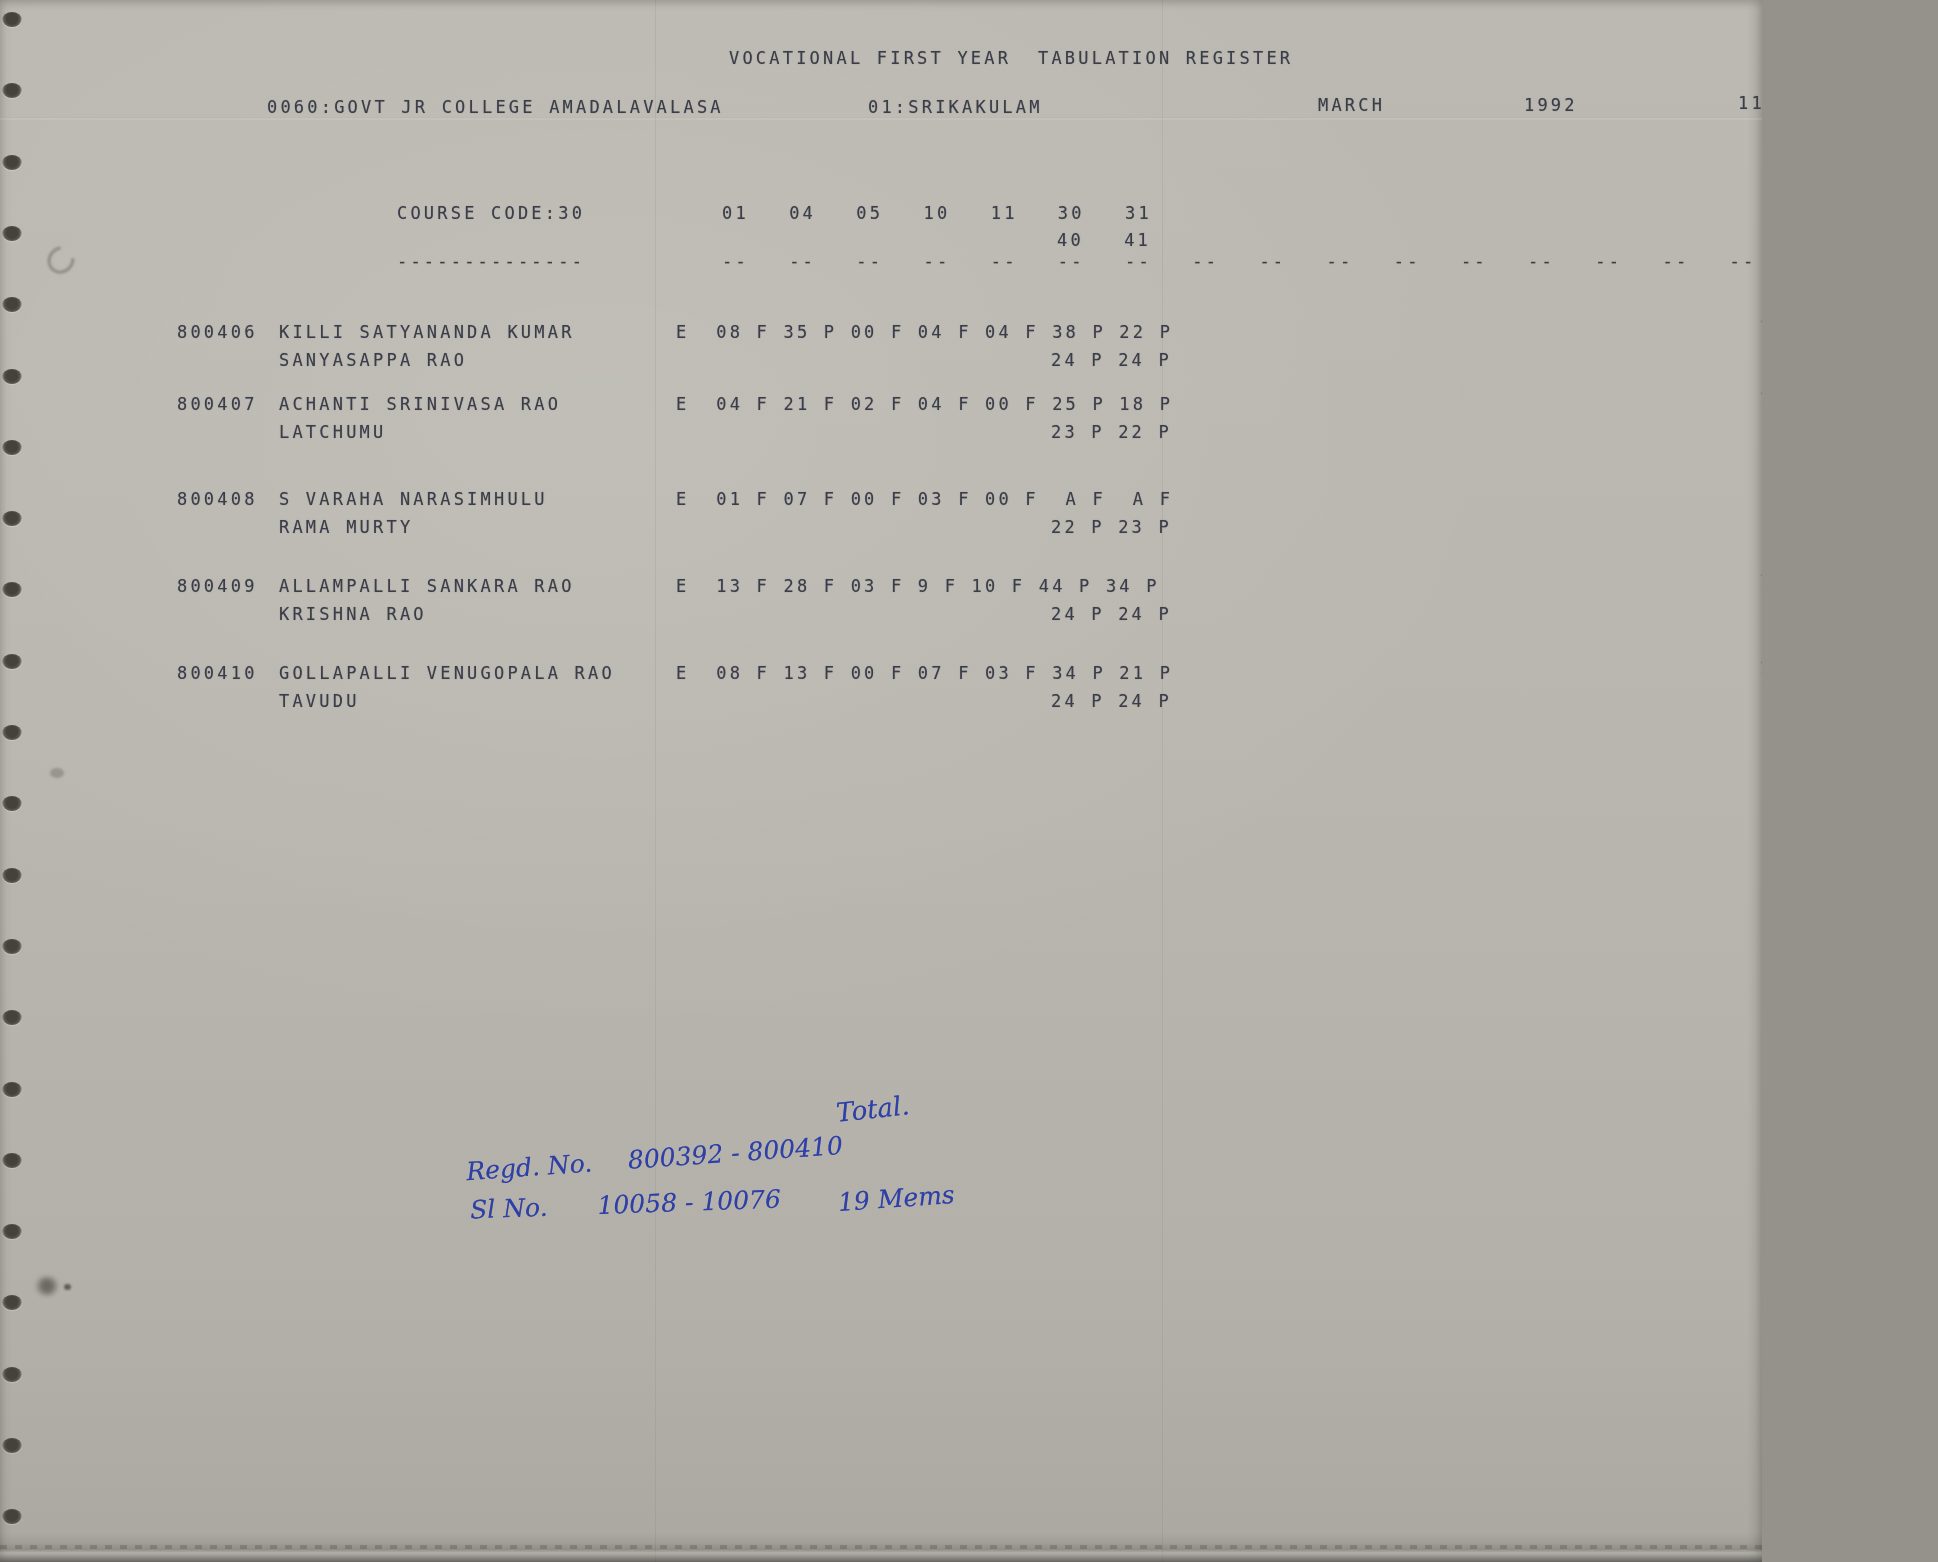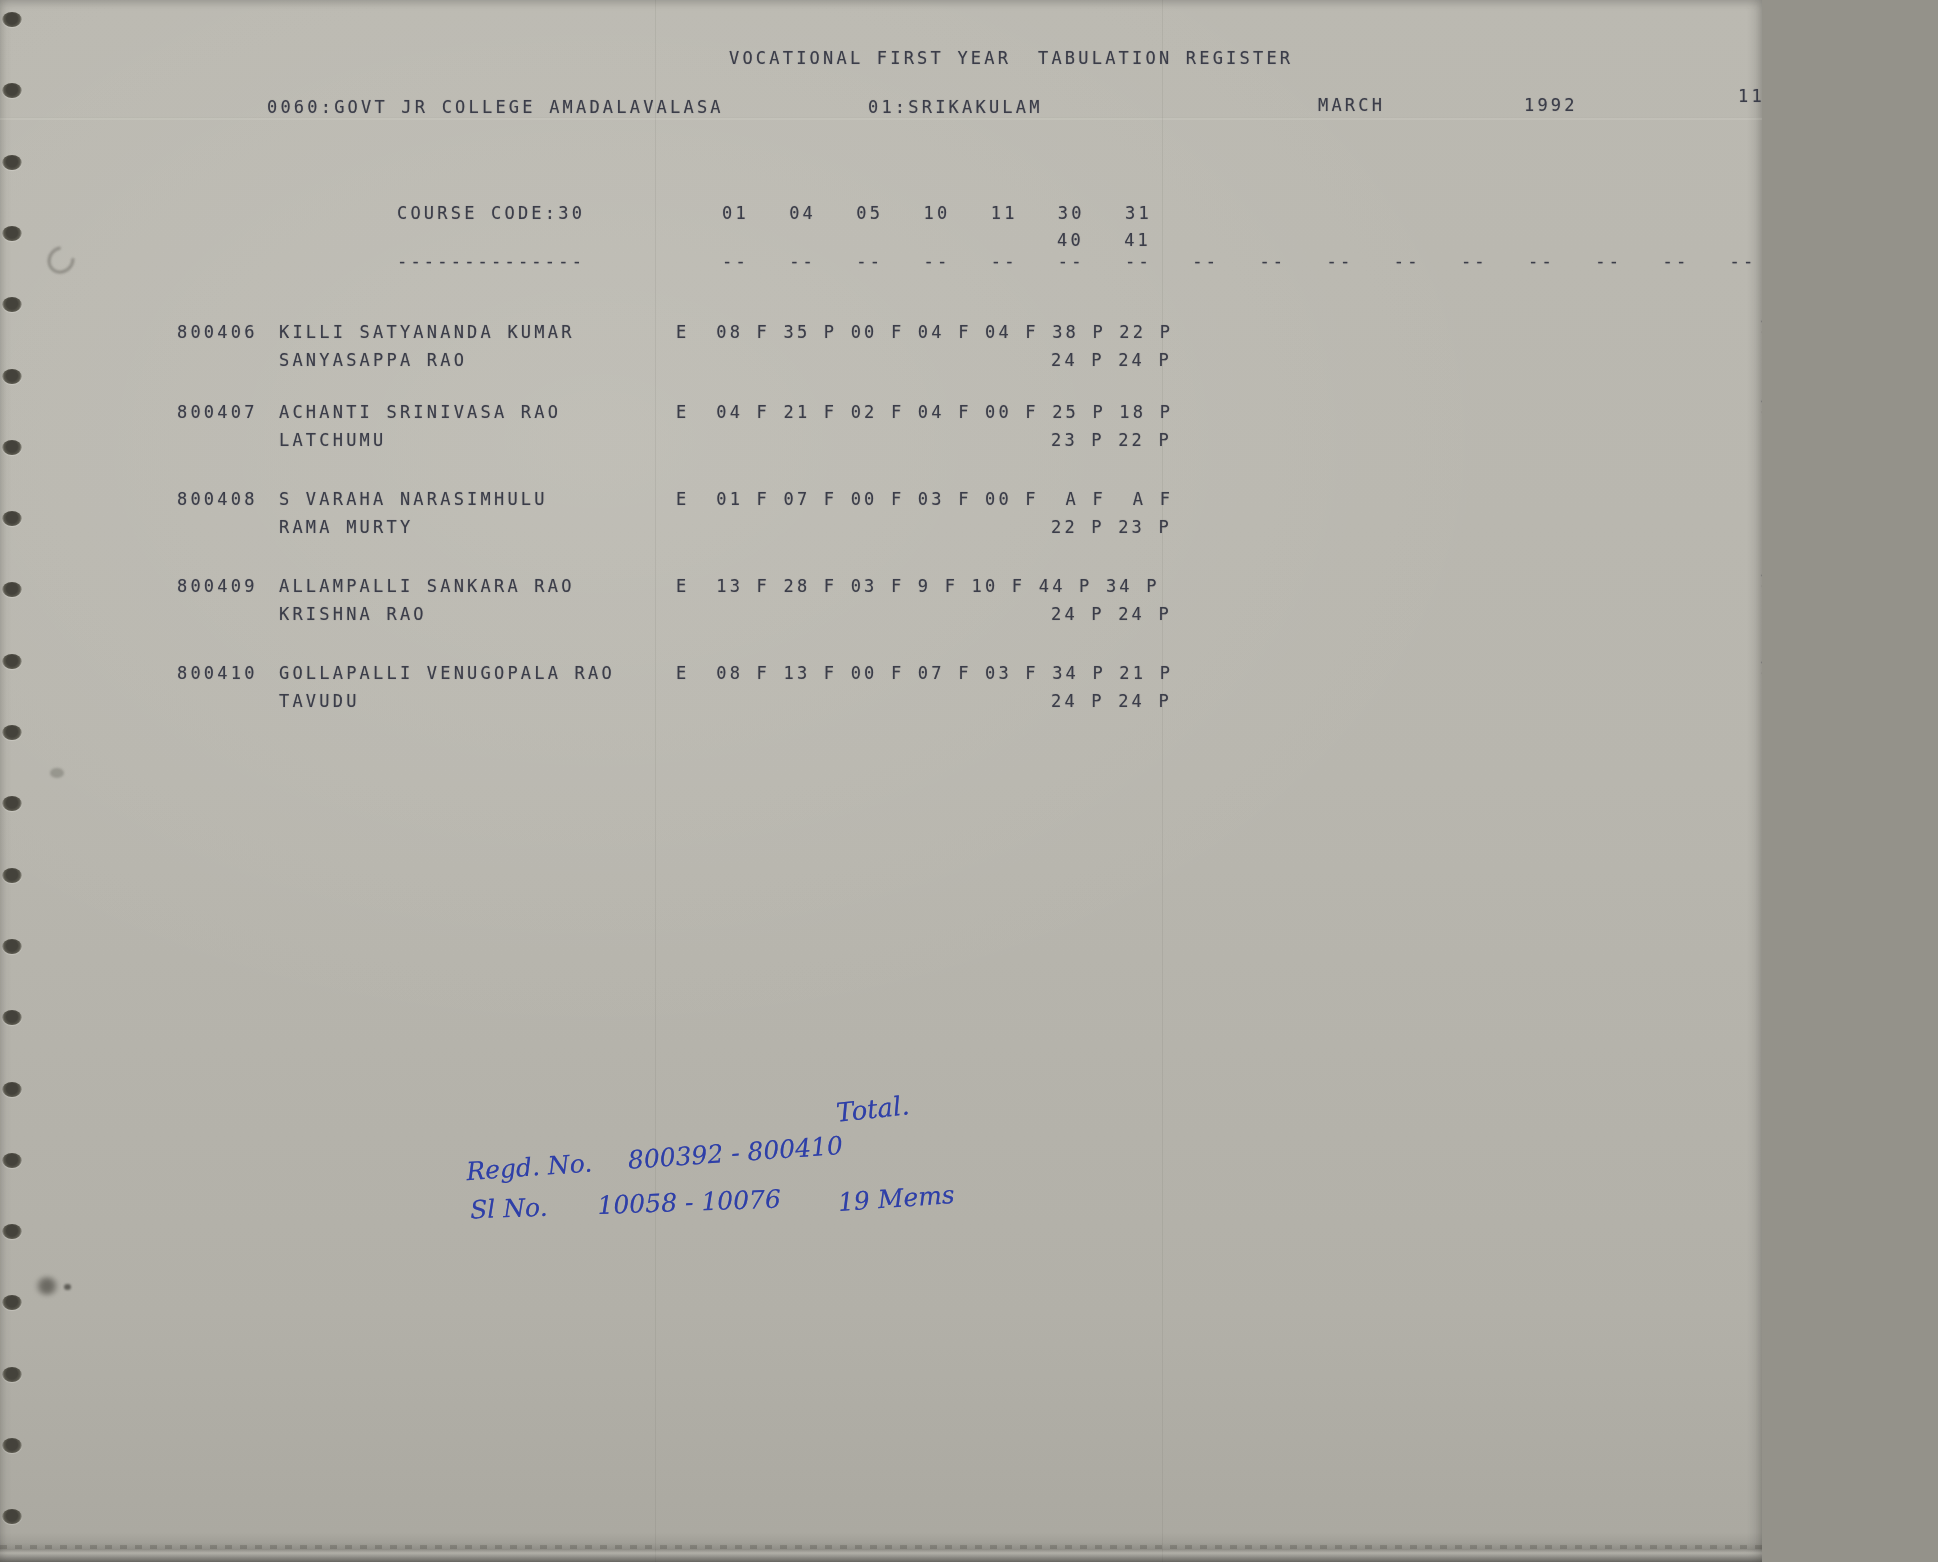--- a/index.html
+++ b/index.html
@@ -20,21 +20,21 @@
     color:#3b3d49;
     white-space:pre;
     text-shadow:0 0 1px rgba(59,61,73,0.45);
   }
   
   #title{left:729px;top:46px;}
   #college{left:267px;top:95px;text-align:center;}
   #district{left:868px;top:95px;}
   #month{left:1318px;top:93px;}
   #year{left:1524px;top:93px;}
-  #pageno{left:1738px;top:84px;}
+  #pageno{left:1738px;top:91px;}
   
   #course-label{left:397px;top:201px;}
   #cols1{left:722px;top:201px;}
   #cols2{left:1057px;top:228px;}
   #dash-left{left:397px;top:249px;}
   #dash-cols{left:722px;top:249px;}
   
   .row{position:absolute;left:0;width:1938px;height:64px;}
   .row .reg{left:177px;top:0;}
   .row .nm1{left:279px;top:0;}
@@ -113,21 +113,21 @@
   <div id="rows">
       <div class="row" style="top: 320px;">
       <span class="printed reg">800406</span>
       <span class="printed nm1">KILLI SATYANANDA KUMAR</span>
       <span class="printed nm2">SANYASAPPA RAO</span>
       <span class="printed mk1">E  08 F 35 P 00 F 04 F 04 F 38 P 22 P</span>
       <span class="printed mk2">24 P 24 P</span>
       <span class="printed tot">160</span>
       <span class="printed res">F</span>
     </div>
-      <div class="row" style="top: 400px;">
+      <div class="row" style="top: 392px;">
       <span class="printed reg">800407</span>
       <span class="printed nm1">ACHANTI SRINIVASA RAO</span>
       <span class="printed nm2">LATCHUMU</span>
       <span class="printed mk1">E  04 F 21 F 02 F 04 F 00 F 25 P 18 P</span>
       <span class="printed mk2">23 P 22 P</span>
       <span class="printed tot">119</span>
       <span class="printed res">F</span>
     </div>
       <div class="row" style="top: 487px;">
       <span class="printed reg">800408</span>

